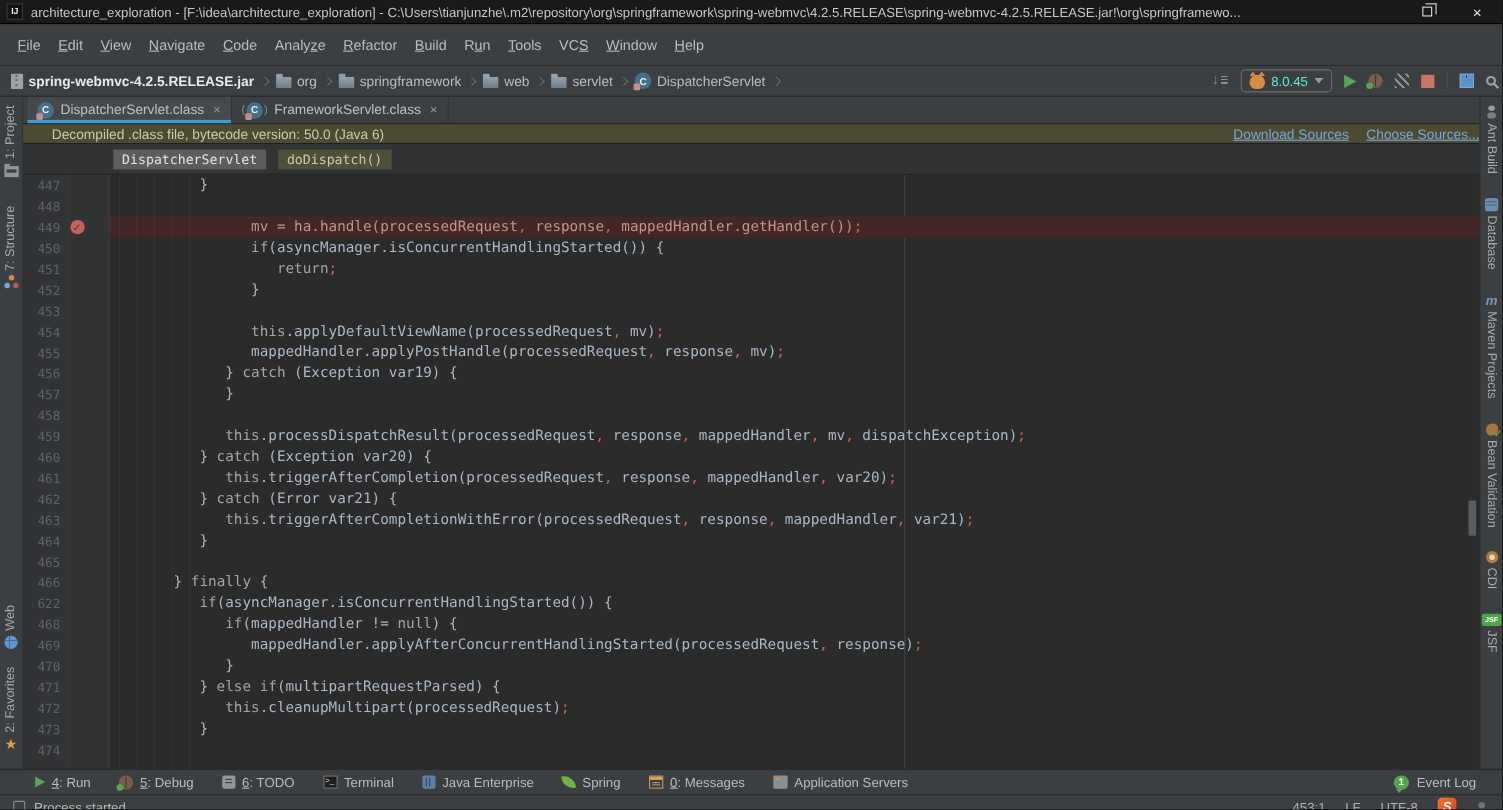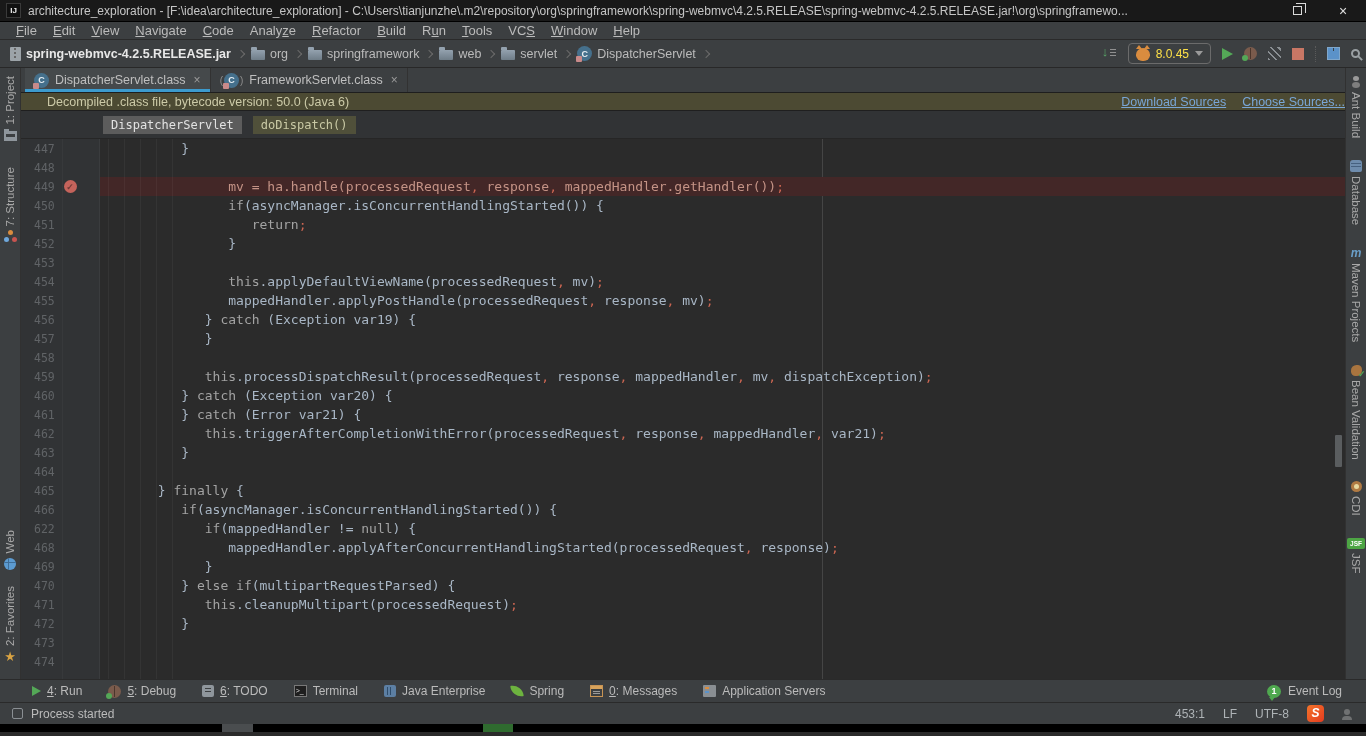--- a/index.html
+++ b/index.html
@@ -11,32 +11,32 @@
   }
   
   .titlebar { height:22px; background:#191919; display:flex; align-items:center; padding-left:6px; border-bottom:1px solid #000; }
   .titlebar .title-text { color:#C6C6C6; font-size:12px; margin-left:7px; white-space:nowrap; overflow:hidden; }
   .win-controls { margin-left:auto; display:flex; align-items:center; height:100%; }
   .winbtn { width:46px; height:100%; display:flex; align-items:center; justify-content:center; color:#E0E0E0; font-size:13px; }
   .glyph-restore { width:9px; height:9px; border:1px solid #DADADA; position:relative; background:#191919; }
   .glyph-restore::before { content:""; position:absolute; left:2px; top:-4px; width:9px; height:9px; border:1px solid #DADADA; border-bottom:none; border-left:none; }
   .glyph-close { font-size:14px; line-height:1; }
   
-  .menubar { height:18px; background:#3C3F41; display:flex; align-items:center; padding-left:8px; border-bottom:1px solid #2A2A2A; }
+  .menubar { height:38px; background:#3C3F41; display:flex; align-items:center; padding-left:8px; border-bottom:1px solid #2A2A2A; }
   .menu-item { padding:2px 8px; color:#BBBBBB; font-size:13px; white-space:nowrap; }
   .menu-item u { text-decoration:underline; }
   
   .toolbar { height:28px; background:#3C3F41; display:flex; align-items:center; padding-left:10px; border-bottom:1px solid #282828; position:relative; }
   .crumbs { display:flex; align-items:center; gap:5px; font-size:12.5px; }
   .crumb { display:flex; align-items:center; gap:5px; color:#BBBBBB; }
   .crumb.root { color:#E8E8E8; font-weight:bold; }
   .sep-chev { width:6px; height:6px; border-top:1.5px solid #6B6B6B; border-right:1.5px solid #6B6B6B; transform:rotate(45deg); margin:0 2px; }
   .tool-right { position:absolute; right:6px; top:0; height:100%; display:flex; align-items:center; gap:11px; }
   .combo { display:inline-flex; align-items:center; gap:6px; border:1px solid #6B6B6B; border-radius:4px; height:21px; padding:0 7px; }
-  .combo .val { color:#fde047; font-size:12px; }
+  .combo .val { color:#5eead4; font-size:12px; }
   .caret-down { width:0; height:0; border-left:4px solid transparent; border-right:4px solid transparent; border-top:5px solid #9A9A9A; }
   .vsep-dots { width:1px; height:16px; border-left:1px dotted #5A5A5A; }
   
   .main { display:flex; height:611px; }
   .stripe { width:21px; background:#3C3F41; display:flex; flex-direction:column; align-items:center; }
   .stripe.left { border-right:1px solid #313131; }
   .stripe.right { border-left:1px solid #313131; }
   .stripe-item { display:flex; flex-direction:column; align-items:center; gap:4px; color:#A9A9A9; font-size:11.5px; }
   .vlabel-up { writing-mode:vertical-rl; transform:rotate(180deg); white-space:nowrap; }
   .vlabel-down { writing-mode:vertical-rl; white-space:nowrap; }
@@ -412,20 +412,21 @@
             <div class="crow">                   <span class="kw">return</span><span class="pn">;</span></div>
             <div class="crow">                }</div>
             <div class="crow"></div>
             <div class="crow">                <span class="kw">this</span>.applyDefaultViewName(processedRequest<span class="pn">,</span> mv)<span class="pn">;</span></div>
             <div class="crow">                mappedHandler.applyPostHandle(processedRequest<span class="pn">,</span> response<span class="pn">,</span> mv)<span class="pn">;</span></div>
             <div class="crow">             } <span class="kw">catch</span> (Exception var19) {</div>
             <div class="crow">             }</div>
             <div class="crow"></div>
             <div class="crow">             <span class="kw">this</span>.processDispatchResult(processedRequest<span class="pn">,</span> response<span class="pn">,</span> mappedHandler<span class="pn">,</span> mv<span class="pn">,</span> dispatchException)<span class="pn">;</span></div>
             <div class="crow">          } <span class="kw">catch</span> (Exception var20) {</div>
+            <div class="crow">             <span class="kw">this</span>.triggerAfterCompletion(processedRequest<span class="pn">,</span> response<span class="pn">,</span> mappedHandler<span class="pn">,</span> var20)<span class="pn">;</span></div>
             <div class="crow">          } <span class="kw">catch</span> (Error var21) {</div>
             <div class="crow">             <span class="kw">this</span>.triggerAfterCompletionWithError(processedRequest<span class="pn">,</span> response<span class="pn">,</span> mappedHandler<span class="pn">,</span> var21)<span class="pn">;</span></div>
             <div class="crow">          }</div>
             <div class="crow"></div>
             <div class="crow">       } <span class="kw">finally</span> {</div>
             <div class="crow">          <span class="kw">if</span>(asyncManager.isConcurrentHandlingStarted()) {</div>
             <div class="crow">             <span class="kw">if</span>(mappedHandler != <span class="kw">null</span>) {</div>
             <div class="crow">                mappedHandler.applyAfterConcurrentHandlingStarted(processedRequest<span class="pn">,</span> response)<span class="pn">;</span></div>
             <div class="crow">             }</div>
             <div class="crow">          } <span class="kw">else</span> <span class="kw">if</span>(multipartRequestParsed) {</div>

